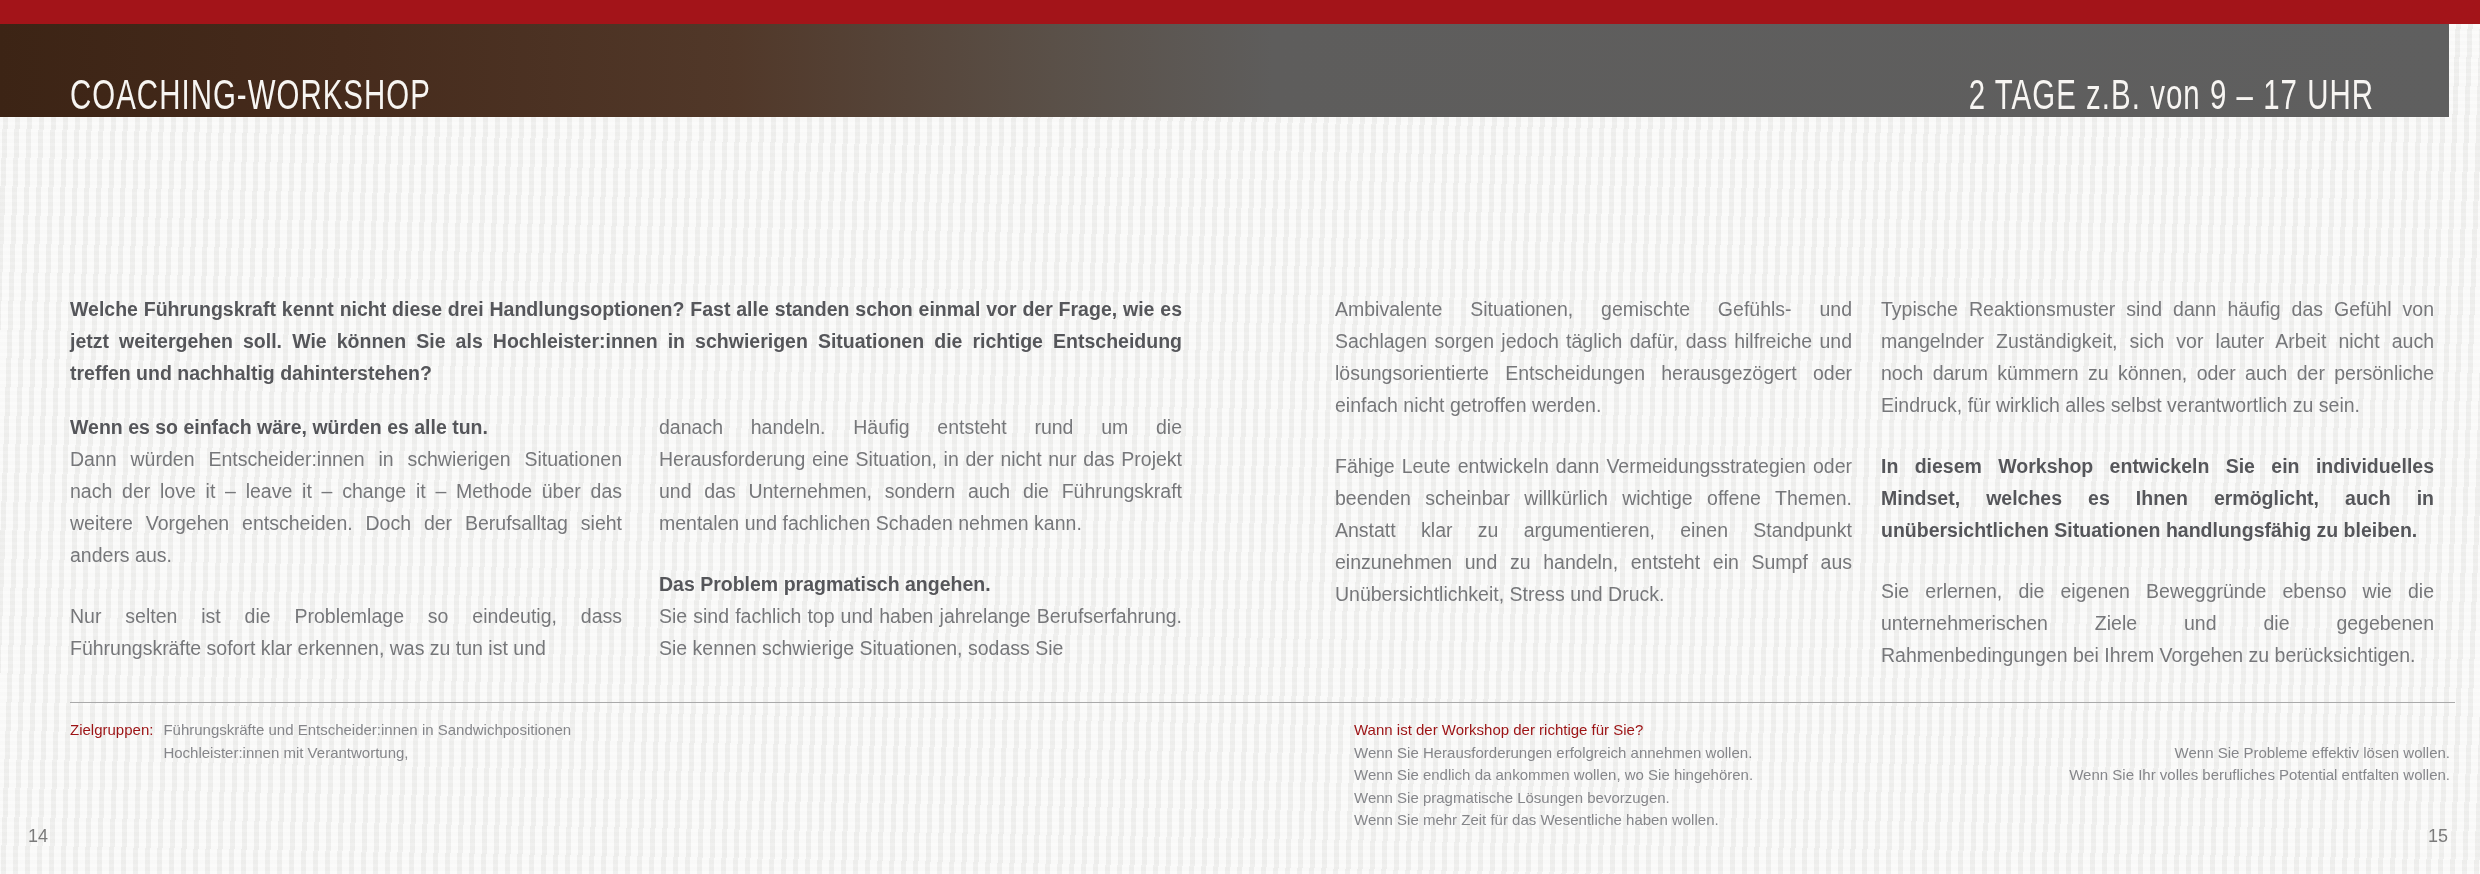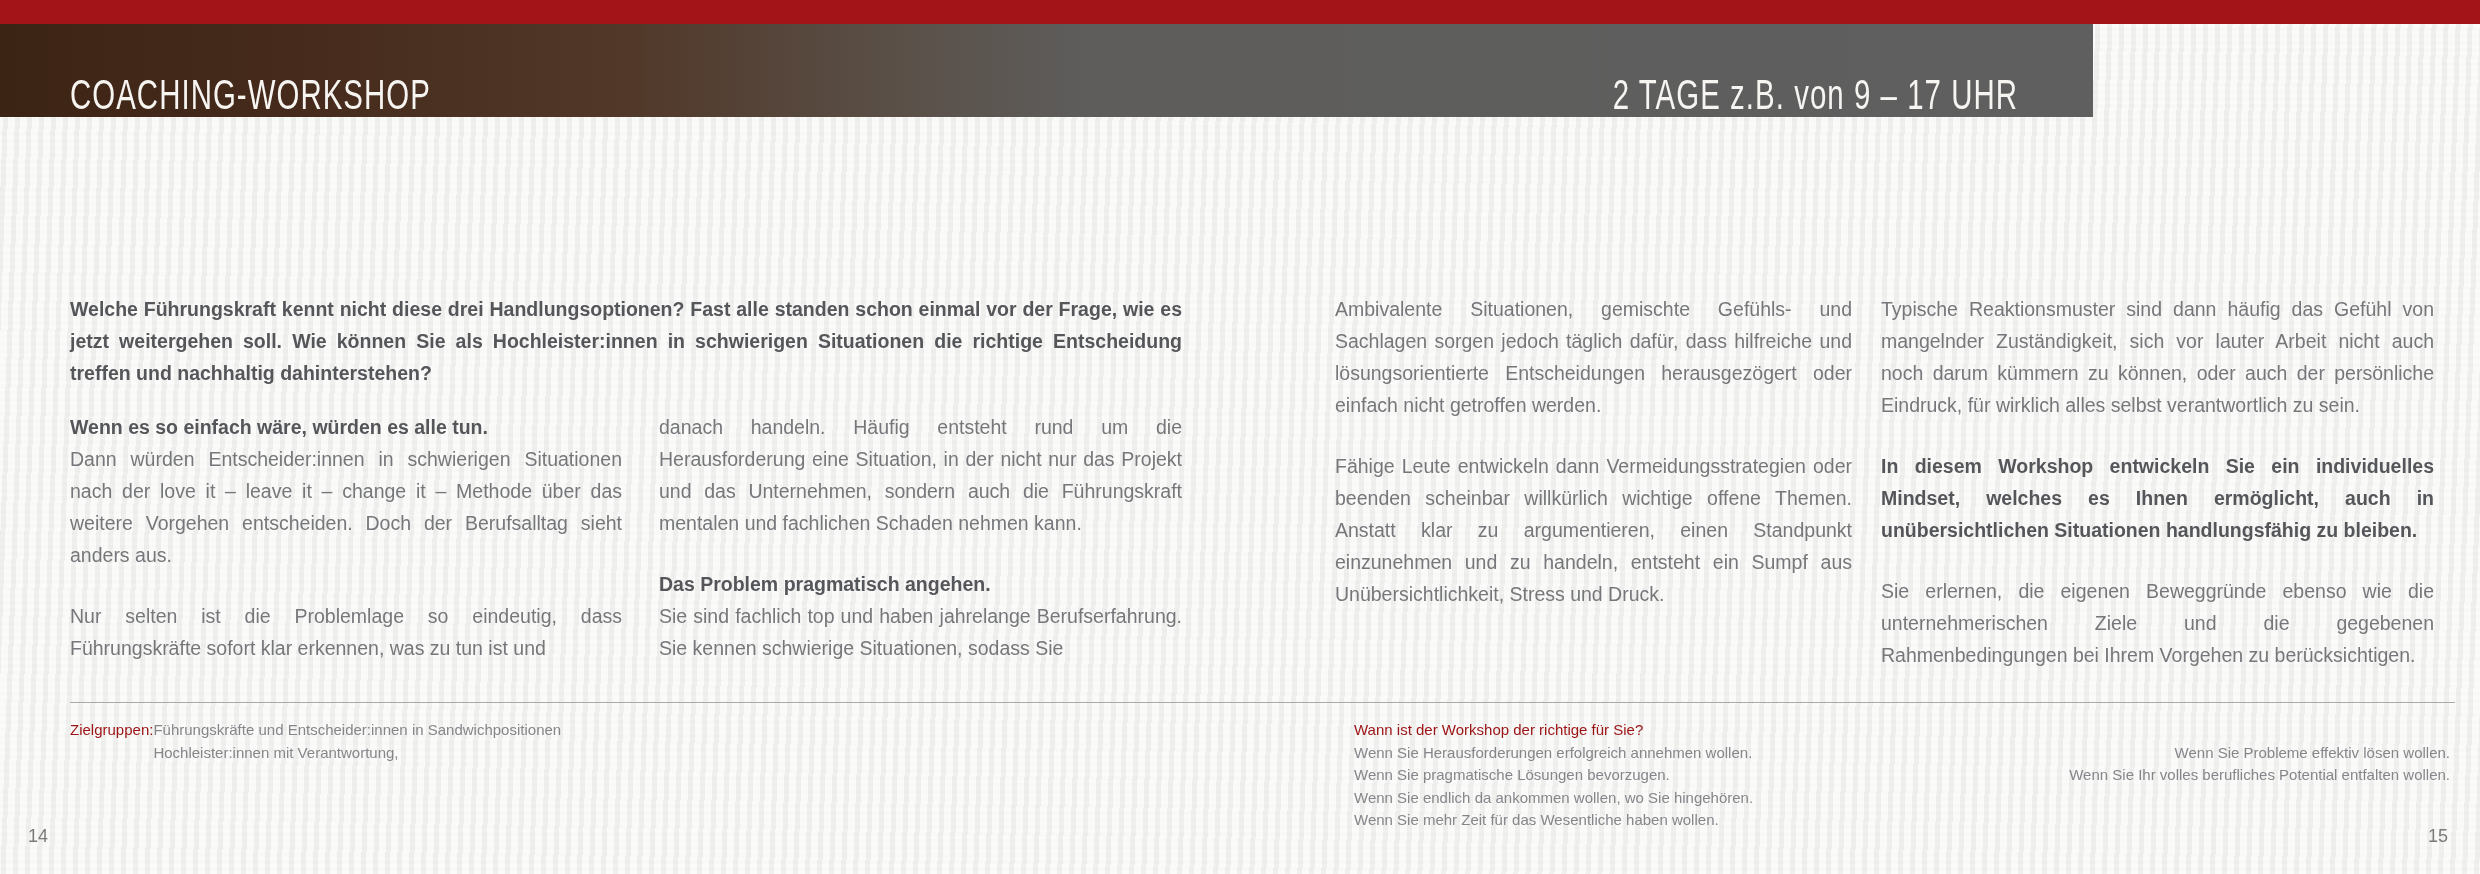--- a/index.html
+++ b/index.html
@@ -11,21 +11,21 @@
     background-color:#f3f3f2;
     background-image:
       repeating-linear-gradient(92deg, rgba(255,255,255,0.55) 0 7px, rgba(229,229,227,0.35) 7px 12px),
       repeating-linear-gradient(0deg, rgba(250,250,249,0.40) 0 3px, rgba(237,237,235,0.30) 3px 7px);
   }
   .red-bar{
     position:absolute;left:0;top:0;width:2480px;height:24px;
     background:#a31419;
   }
   .band{
-    position:absolute;left:0;top:24px;width:2093px;height:93px;
+    position:absolute;left:0;top:24px;width:2449px;height:93px;
     background:linear-gradient(90deg,#3c2415 0%,#462b1c 14%,#513829 30%,#5a5048 43%,#5e5d5c 52%,#5f5f5f 100%);
   }
   .band-title{
     position:absolute;bottom:0px;
     font-size:42px;line-height:1.02;font-weight:300;
     color:#f7f5f2;letter-spacing:1.5px;white-space:nowrap;
   }
   .band-title.left{left:70px;transform:scaleX(0.70);transform-origin:left bottom;}
   .band-title.right{right:75px;transform:scaleX(0.70);transform-origin:right bottom;}
 
@@ -42,21 +42,21 @@
   .rule{
     position:absolute;left:70px;top:702px;width:2385px;height:1px;
     background:#a9a9a9;
   }
   .footer-small{
     position:absolute;
     font-size:15px;line-height:22.6px;color:#85868a;
     text-align:left;
   }
   .accent{color:#9c1315;}
-  .zielgruppen{display:flex;}
+  .zielgruppen{display:flex;gap:10px;}
   .zielgruppen .lines div{white-space:nowrap;}
   .page-number{
     position:absolute;top:826px;
     font-size:18px;color:#7b7b7b;
   }
   .page-number.left{left:28px;}
   .page-number.right{right:32px;}
 </style>
 </head>
 <body>
@@ -102,22 +102,22 @@
     <span class="lines">
       <div>Führungskräfte und Entscheider:innen in Sandwichpositionen</div>
       <div>Hochleister:innen mit Verantwortung,</div>
     </span>
   </div>
 
   <div class="footer-small" style="left:1354px;top:719px;width:560px;">
     <div class="accent">Wann ist der Workshop der richtige für Sie?</div>
     <div>
         <div>Wenn Sie Herausforderungen erfolgreich annehmen wollen.</div>
+        <div>Wenn Sie endlich da ankommen wollen, wo Sie hingehören.</div>
         <div>Wenn Sie pragmatische Lösungen bevorzugen.</div>
-        <div>Wenn Sie endlich da ankommen wollen, wo Sie hingehören.</div>
         <div>Wenn Sie mehr Zeit für das Wesentliche haben wollen.</div>
       </div>
   </div>
 
   <div class="footer-small" style="left:1890px;top:741.6px;width:560px;text-align:right;">
       <div>Wenn Sie Probleme effektiv lösen wollen.</div>
       <div>Wenn Sie Ihr volles berufliches Potential entfalten wollen.</div>
     </div>
 
   <div class="page-number left">14</div>

